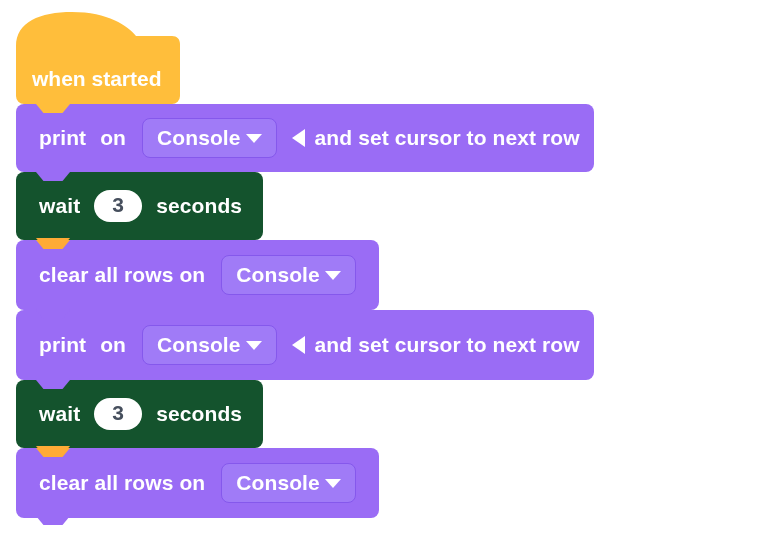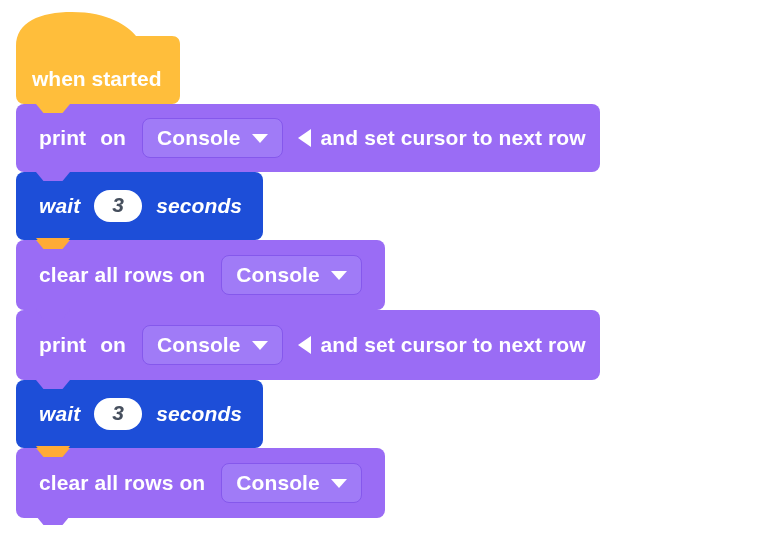--- a/index.html
+++ b/index.html
@@ -39,21 +39,21 @@
 
   .block .body {
     position: relative;
     height: 100%;
     display: flex;
     align-items: center;
     padding: 0 14px 0 16px;
     border-radius: 8px;
     box-sizing: border-box;
   }
-  .c-loop   .body { background: #1d4ed8; font-style: italic; }
+  .c-loop   .body { background: #14532d; }
   .c-loop   .notch-bot { background: #FFAB36; }
   .c-term   .body { background: #9A6CF5; }
   .c-term   .notch-bot { background: #9A6CF5; }
 
   
   .notch-bot {
     position: absolute;
     left: 20px;
     bottom: -7px;
     width: 34px;
@@ -139,21 +139,21 @@
     background: #A07BF7;
     border: 1px solid #8558EC;
     border-radius: 8px;
     padding: 6px 14px 7px 14px;
     margin: 0 9px;
     color: #ffffff;
     font-size: 21px;
     font-weight: 700;
     display: inline-flex;
     align-items: center;
-    gap: 11px;
+    gap: 5px;
     line-height: 1.2;
   }
   .caret-down {
     width: 0; height: 0;
     border-left: 8px solid transparent;
     border-right: 8px solid transparent;
     border-top: 9px solid #ffffff;
     display: inline-block;
     margin-top: 2px;
   }

